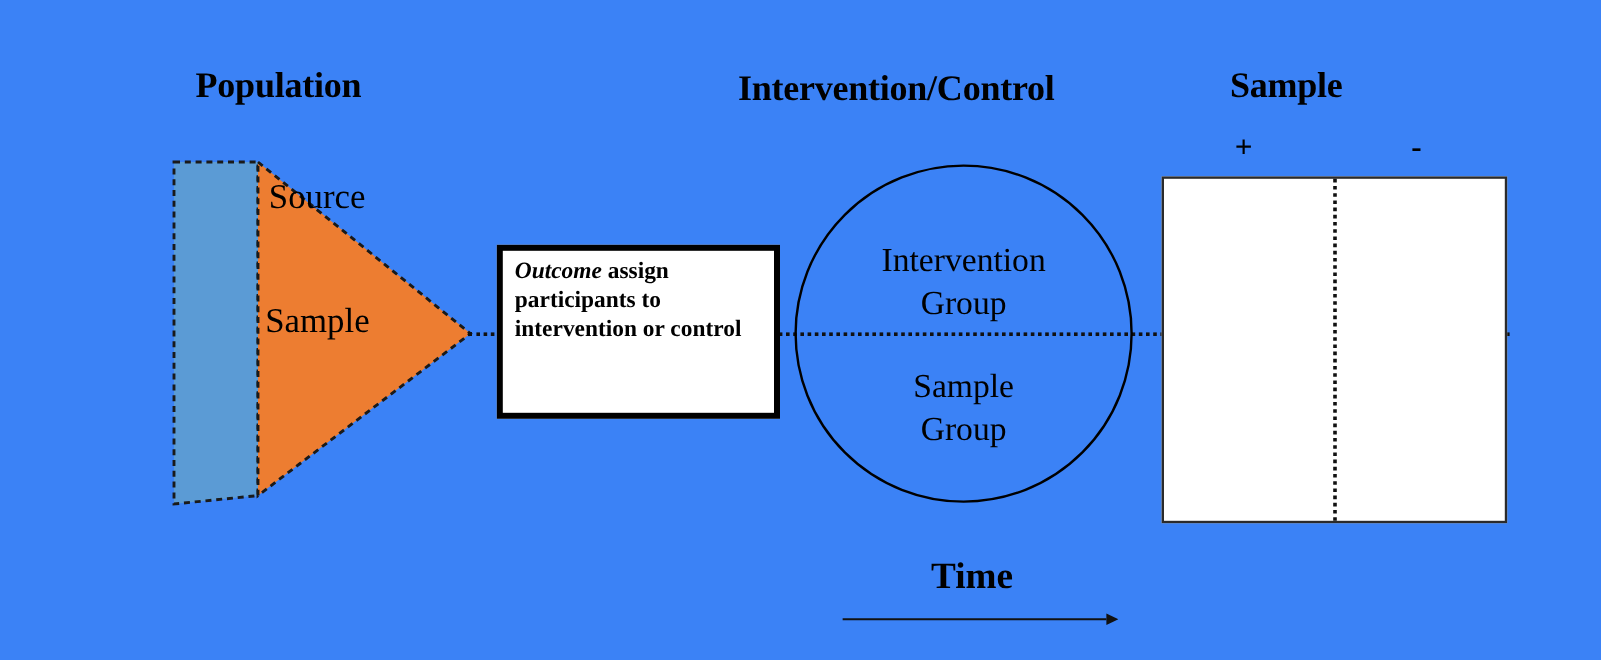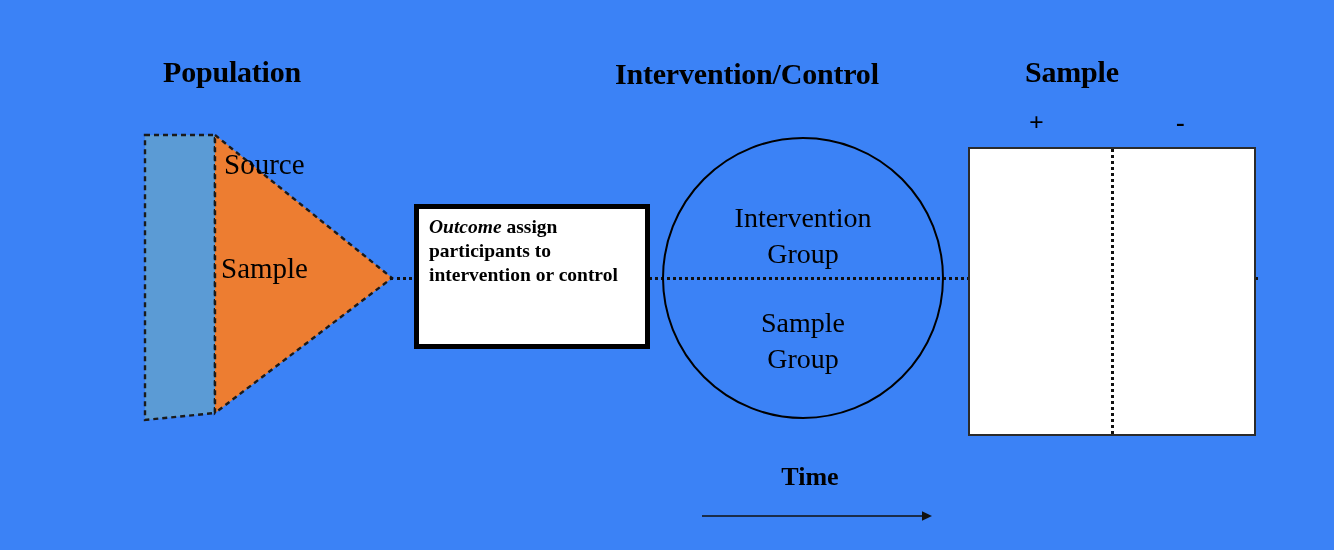--- a/index.html
+++ b/index.html
@@ -147,21 +147,21 @@
   #outcome-cell-tr { left: 144px; top: 0px; }
   #outcome-cell-bl { left: 0px;   top: 144px; }
   #outcome-cell-br { left: 144px; top: 144px; }
 
   
   #time-label {
     position: absolute;
     left: 810px;
     top: 462px;
     transform: translateX(-50%);
-    font-size: 26px;
+    font-size: 31px;
     font-weight: bold;
     white-space: nowrap;
     color: #000;
     text-align: right;
   }
   #time-arrow {
     position: absolute;
     left: 702px;
     top: 508px;
     width: 230px;

